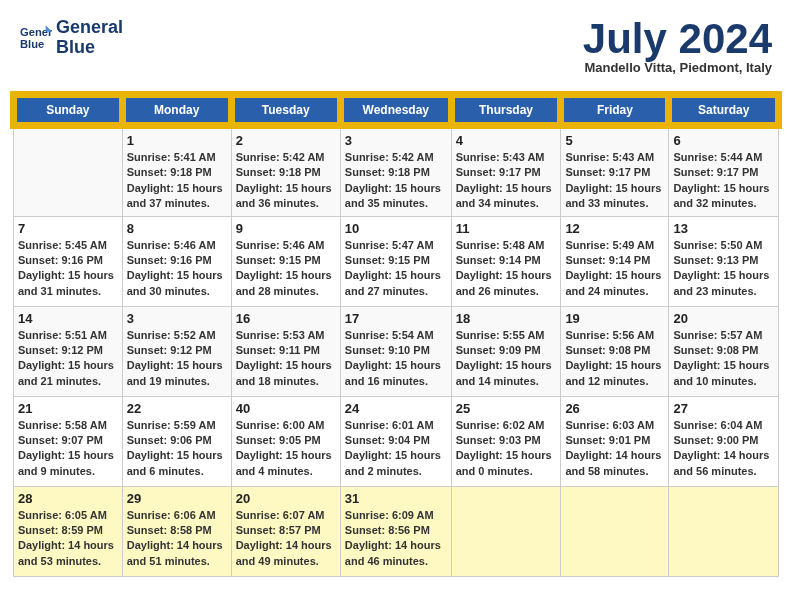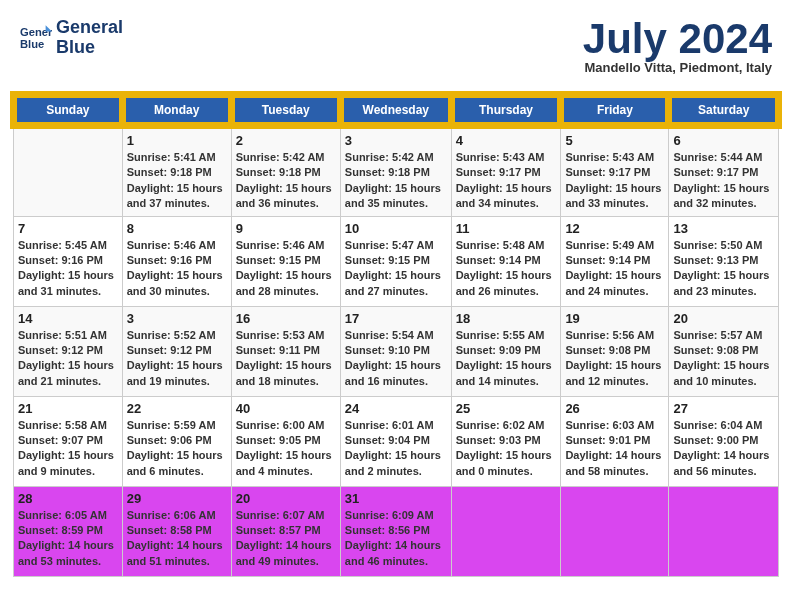--- a/index.html
+++ b/index.html
@@ -84,21 +84,21 @@
     .empty-cell {
       background: #fff;
     }
     tr:nth-child(odd) td {
       background-color: #f9f9f9;
     }
     tr:nth-child(even) td {
       background-color: #fff;
     }
     tbody tr:last-child td {
-      background-color: #d946ef;
+      background-color: #fef9c3;
     }
   </style>
 </head>
 <body>
 
 <div class="header">
   <div class="logo">
     <svg class="logo-icon" viewBox="0 0 40 40">
       <text x="0" y="18" font-size="14" font-weight="bold" fill="#1a3a6b">General</text>
       <text x="0" y="32" font-size="14" font-weight="bold" fill="#1a3a6b">Blue</text>

